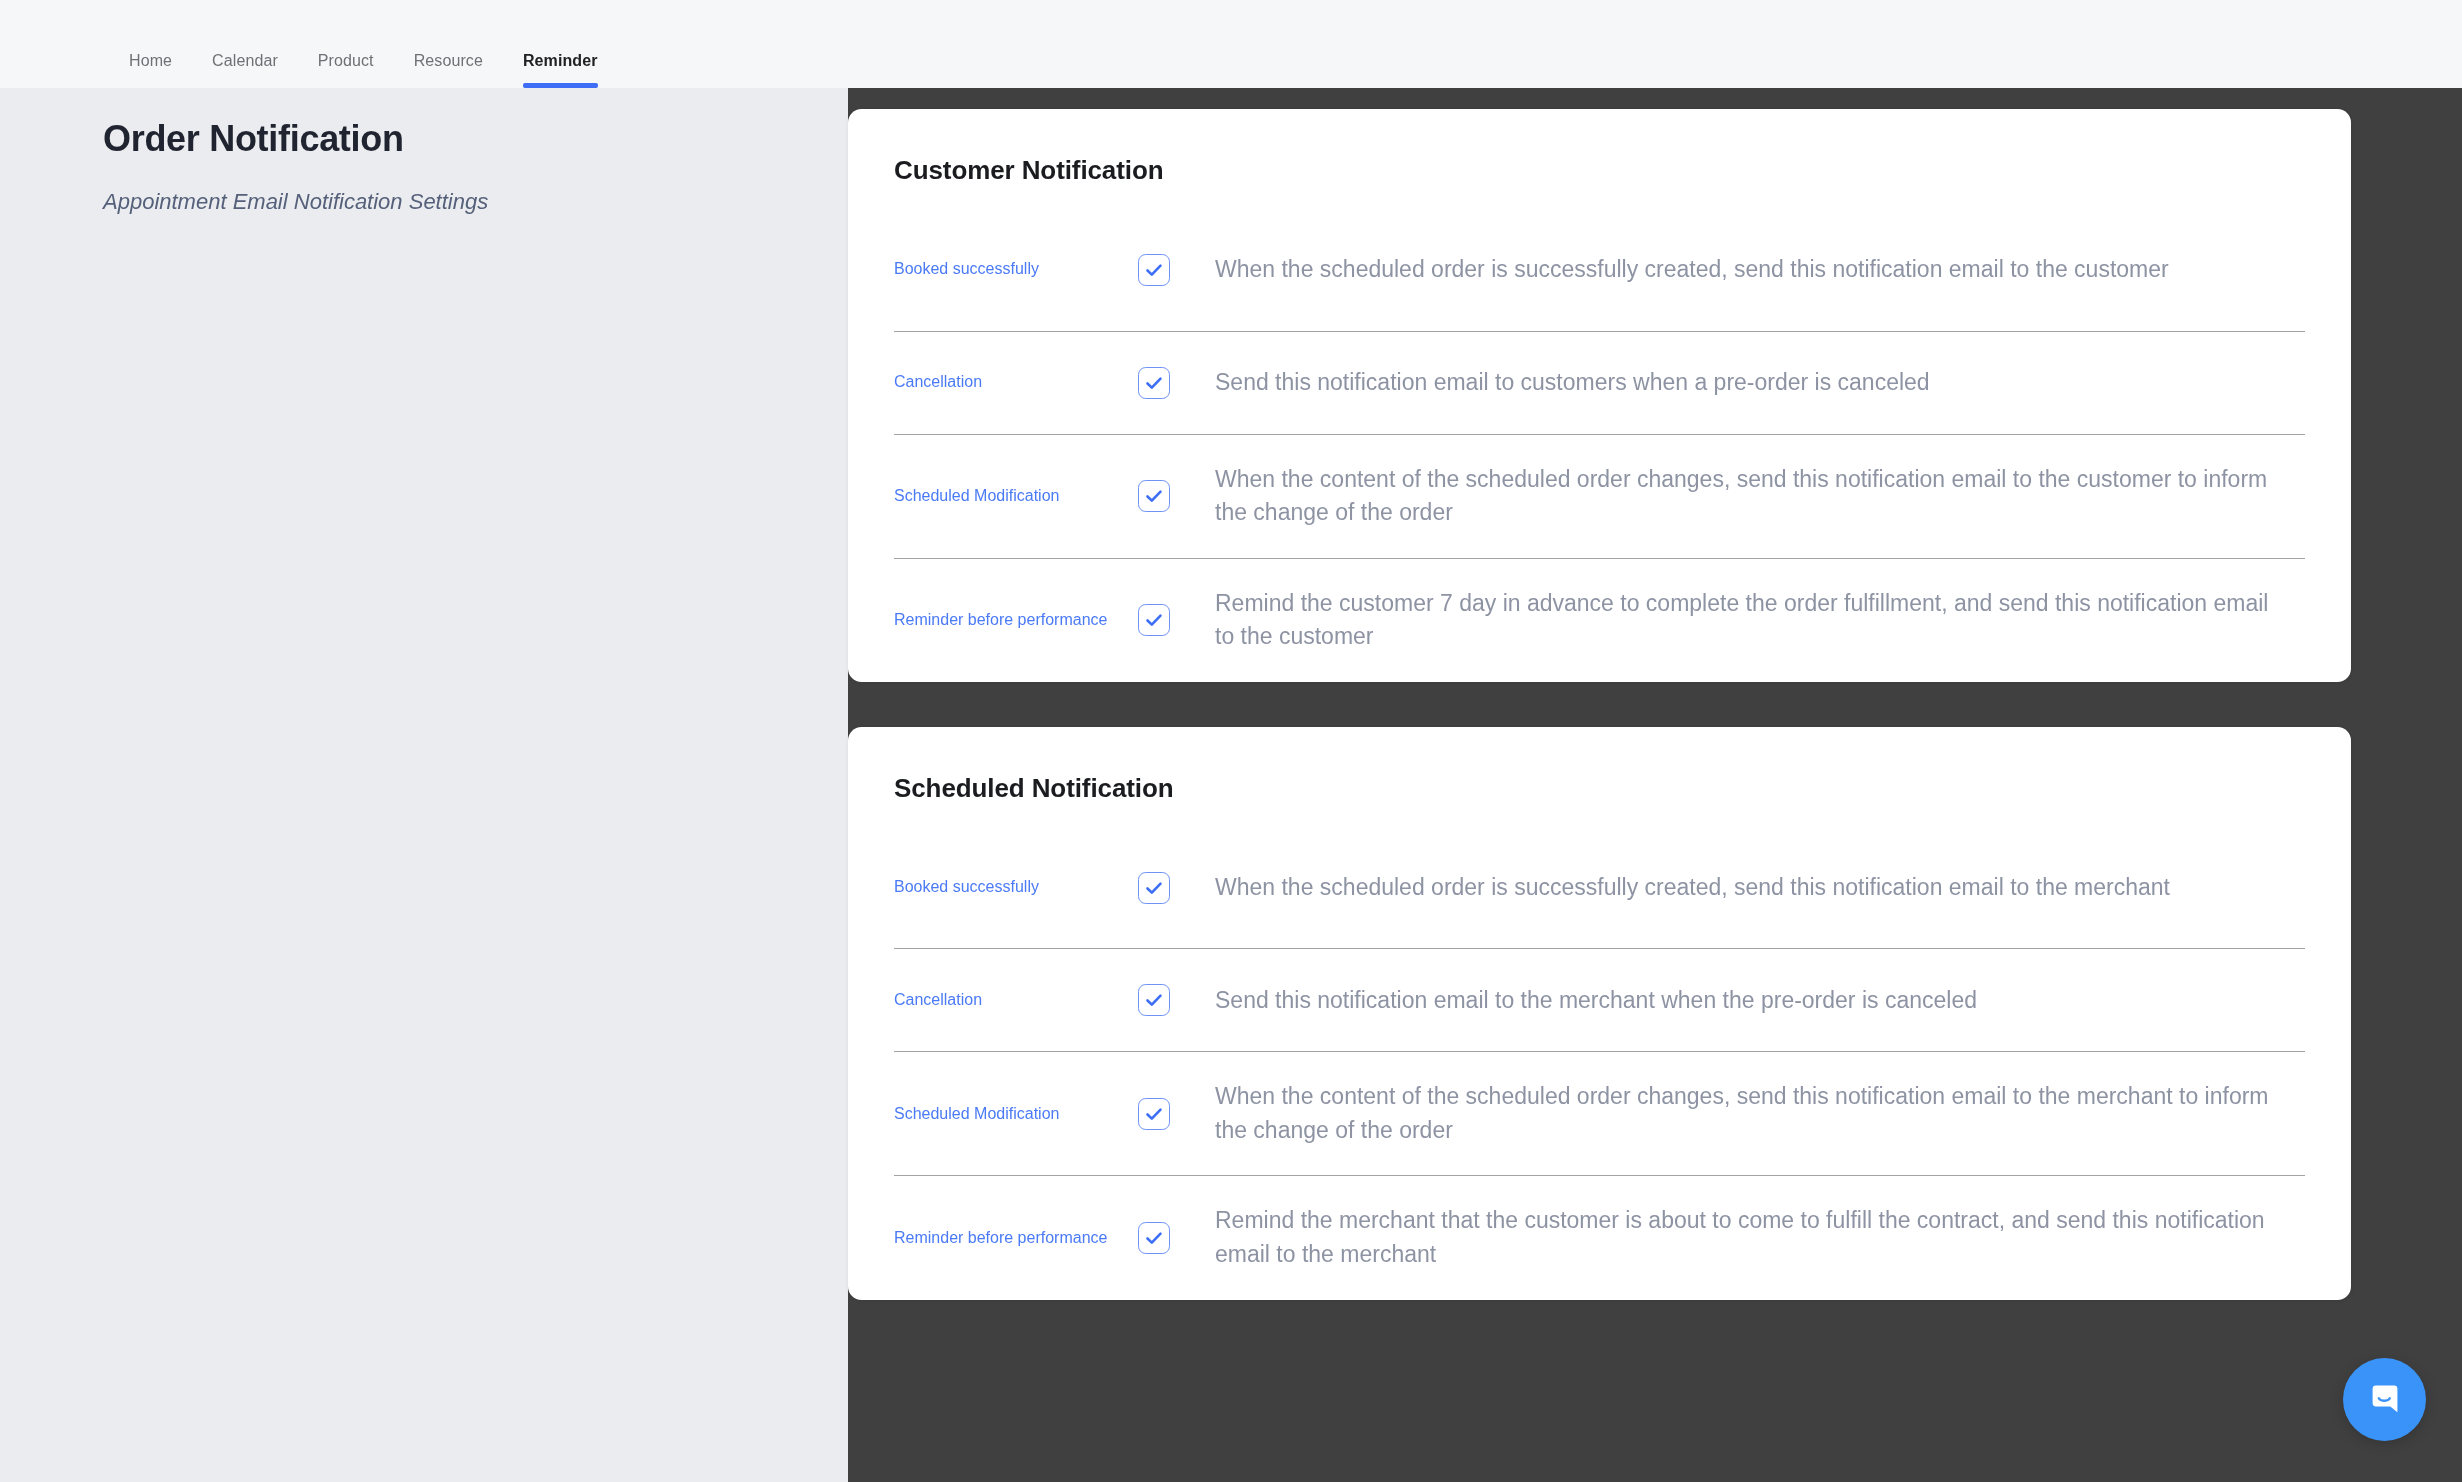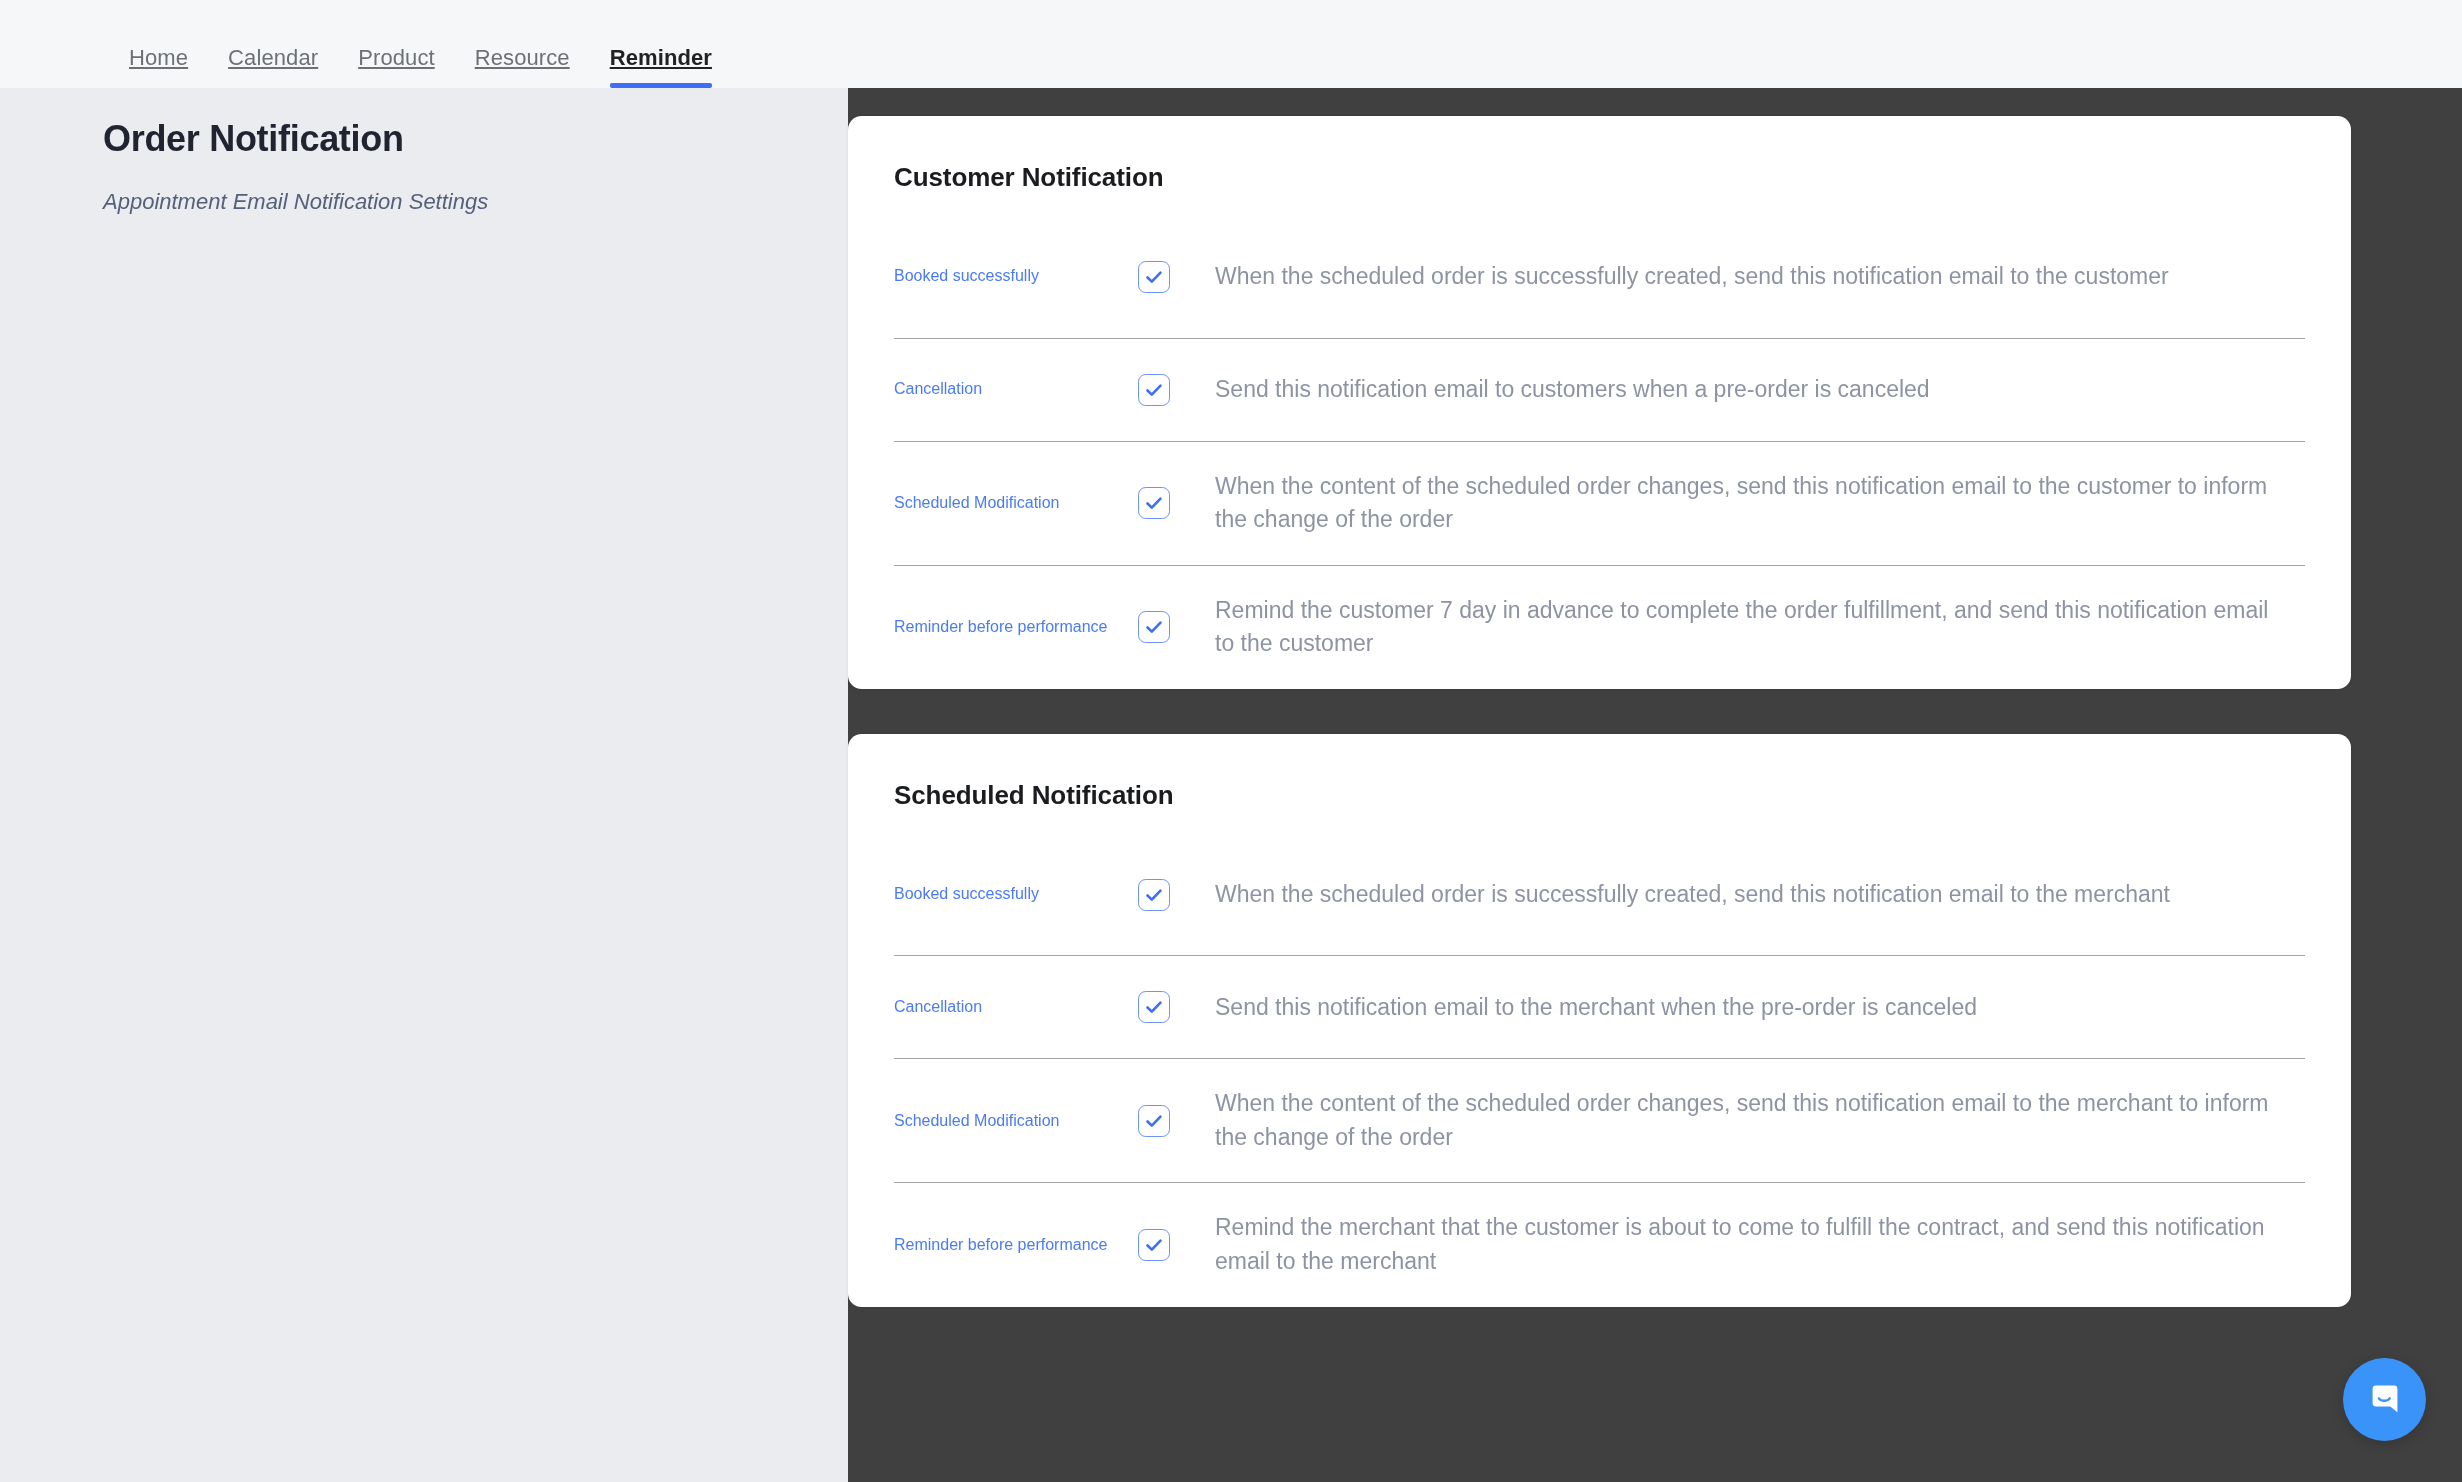--- a/index.html
+++ b/index.html
@@ -24,28 +24,27 @@
     align-items: flex-end;
     padding-left: 109px;
     position: relative;
   }
   .nav-items {
     display: flex;
     align-items: flex-end;
     gap: 0;
   }
   .nav-item {
-    font-size: 22px;
+    font-size: 16px;
     color: #6d7175;
     padding: 0 20px 19.3px 20px;
     position: relative;
     cursor: pointer;
     letter-spacing: 0.1px;
     line-height: 1;
-    text-decoration: underline;
   }
   .nav-item.active {
     color: #202223;
     font-weight: 700;
   }
   .nav-item.active::after {
     content: "";
     position: absolute;
     left: 20px;
     right: 20px;
@@ -95,21 +94,21 @@
     gap: 45px;
     padding-top: 0;
   }
 
   .card {
     background: #ffffff;
     border-radius: 13.5px;
     padding: 45px 46px 0 46px;
     box-shadow: 0 0 3.9px rgba(23,24,24,0.04), 0 1px 4.8px rgba(0,0,0,0.04);
   }
-  .card.first { margin-top: 28px; }
+  .card.first { margin-top: 21px; }
 
   .card-title {
     font-size: 26px;
     font-weight: 700;
     color: #1a1c1f;
     letter-spacing: -0.1px;
     line-height: 1.25;
   }
 
   .rows {

